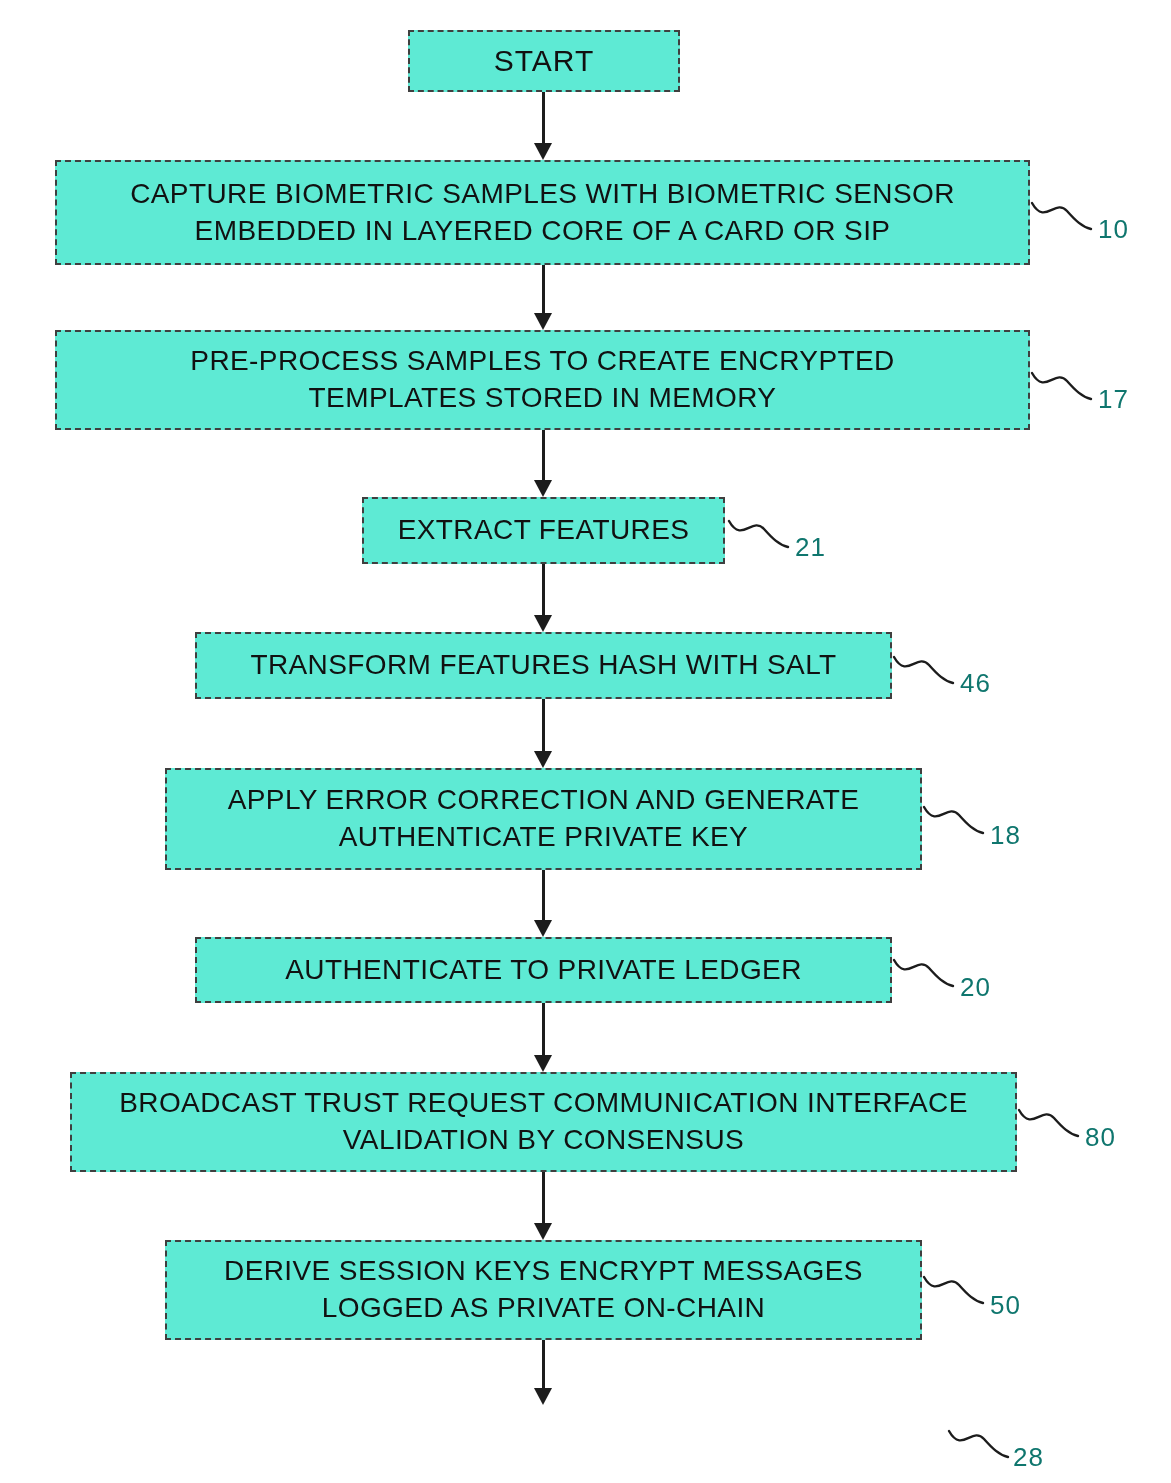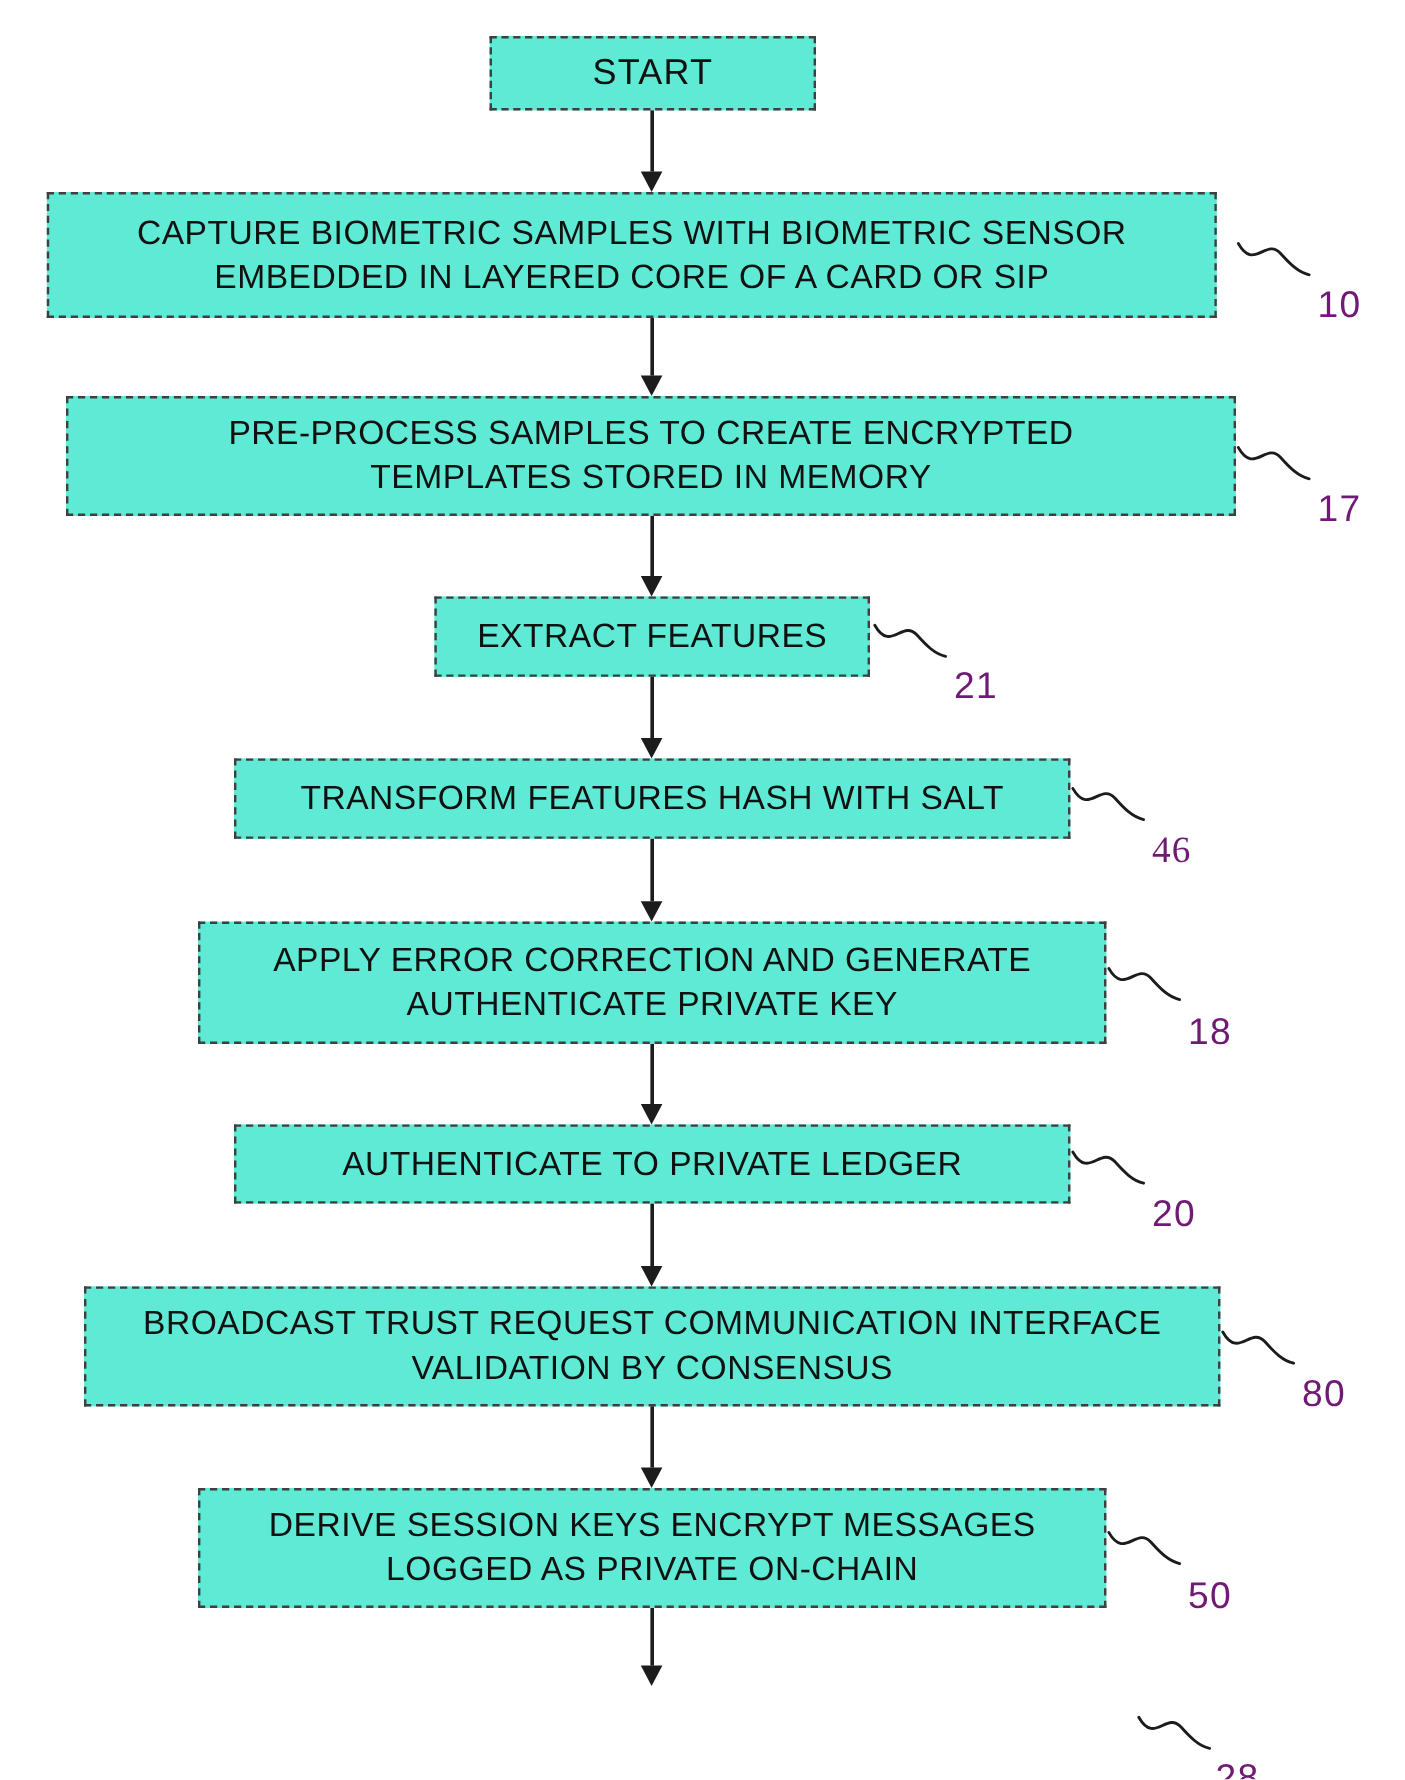--- a/index.html
+++ b/index.html
@@ -65,41 +65,40 @@
     overflow: visible;
   }
   svg.leader path {
     fill: none;
     stroke: #1c1c1c;
     stroke-width: 2.4;
     stroke-linecap: round;
   }
   .ref {
     position: absolute;
-    font-size: 31px;
-    color: #701a75;
+    font-size: 26px;
+    color: #0f766e;
     letter-spacing: 1px;
-    margin-top: 22px;
   }
 </style>
 </head>
 <body>
 
 <div class="canvas">
 
   <div class="box start" style="top:30px; left:408px; width:272px; height:62px;">
     <span>START</span>
   </div>
 
   <div class="arrow" style="left:543px; top:92px; height:68px;">
     <div class="stem"></div>
     <div class="head"></div>
   </div>
 
-  <div class="box" style="top:160px; left:39px; width:975px; height:105px;">
+  <div class="box" style="top:160px; left:55px; width:975px; height:105px;">
     <span>CAPTURE BIOMETRIC SAMPLES WITH BIOMETRIC SENSOR
 EMBEDDED IN LAYERED CORE OF A CARD OR SIP</span>
   </div>
   <svg class="leader" style="left:1031px; top:198px;" width="62" height="40" viewBox="0 0 62 40">
     <path d="M1,5 C14,28 24,0 36,13 C44,22 51,29 60,31"></path>
   </svg>
   <span class="ref" style="left:1098px; top:214px;">10</span>
 
   <div class="arrow" style="left:543px; top:265px; height:65px;">
     <div class="stem"></div>
@@ -132,21 +131,21 @@
     <div class="stem"></div>
     <div class="head"></div>
   </div>
 
   <div class="box" style="top:632px; left:195px; width:697px; height:67px;">
     <span>TRANSFORM FEATURES HASH WITH SALT</span>
   </div>
   <svg class="leader" style="left:893px; top:652px;" width="62" height="40" viewBox="0 0 62 40">
     <path d="M1,5 C14,28 24,0 36,13 C44,22 51,29 60,31"></path>
   </svg>
-  <span class="ref" style="left:960px; top:668px;font-family:Liberation Serif, serif;">46</span>
+  <span class="ref" style="left:960px; top:668px;">46</span>
 
   <div class="arrow" style="left:543px; top:699px; height:69px;">
     <div class="stem"></div>
     <div class="head"></div>
   </div>
 
   <div class="box" style="top:768px; left:165px; width:757px; height:102px;">
     <span>APPLY ERROR CORRECTION AND GENERATE
 AUTHENTICATE PRIVATE KEY</span>
   </div>

